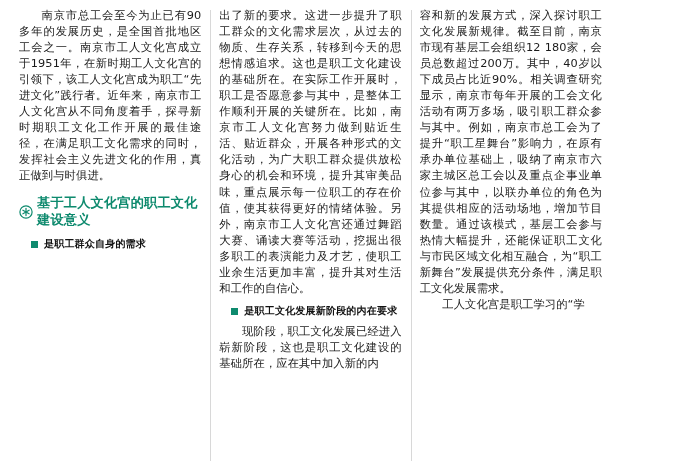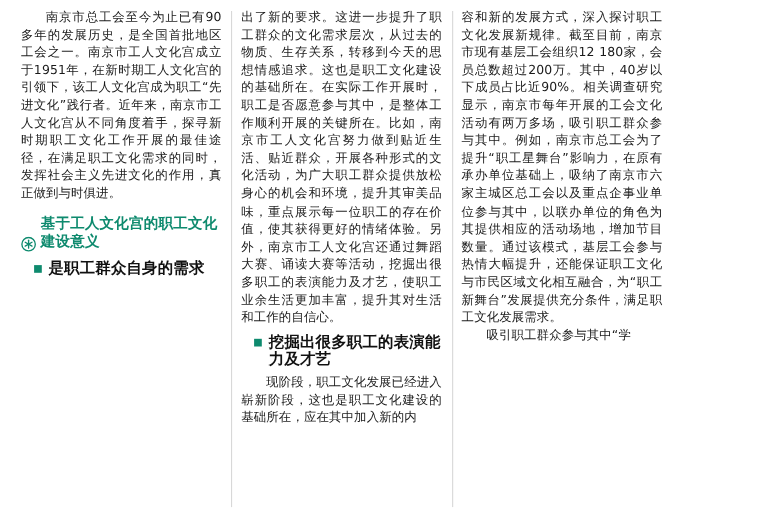--- a/index.html
+++ b/index.html
@@ -47,25 +47,24 @@
     text-justify: inter-ideograph;
     text-indent: 2em;
     letter-spacing: 0.1px;
   }
   p.body.noindent {
     text-indent: 0;
   }
   
   .sec-head {
     display: flex;
-    align-items: flex-end;
+    align-items: center;
     gap: 4px;
     margin: 9px 0 7px 0;
     color: #0e8a6e;
-    font-family: Liberation Serif, serif;
   }
   .sec-head .bullet {
     flex: 0 0 auto;
     width: 14px;
     height: 14px;
     margin-top: 2px;
     position: relative;
   }
   .sec-head .bullet svg {
     display: block;
@@ -86,21 +85,21 @@
     padding-left: 12px;
   }
   .sub-head .sq {
     flex: 0 0 auto;
     width: 7px;
     height: 7px;
     background: #0e8a6e;
     margin-top: 5px;
   }
   .sub-head .sub-title {
-    font-size: 14px;
+    font-size: 10px;
     font-weight: bold;
     line-height: 16px;
     color: #111111;
     letter-spacing: 0.2px;
   }
 </style>
 </head>
 <body>
 
 <div class="page">
@@ -127,27 +126,27 @@
       <span class="sub-title">是职工群众自身的需求</span>
     </div>
 
   </div>
 
   <div class="col divider-left">
     <p class="body noindent">出了新的要求。这进一步提升了职工群众的文化需求层次，从过去的物质、生存关系，转移到今天的思想情感追求。这也是职工文化建设的基础所在。在实际工作开展时，职工是否愿意参与其中，是整体工作顺利开展的关键所在。比如，南京市工人文化宫努力做到贴近生活、贴近群众，开展各种形式的文化活动，为广大职工群众提供放松身心的机会和环境，提升其审美品味，重点展示每一位职工的存在价值，使其获得更好的情绪体验。另外，南京市工人文化宫还通过舞蹈大赛、诵读大赛等活动，挖掘出很多职工的表演能力及才艺，使职工业余生活更加丰富，提升其对生活和工作的自信心。</p>
 
     <div class="sub-head">
       <span class="sq"></span>
-      <span class="sub-title">挖掘出很多职工的表演能力及才艺</span>
+      <span class="sub-title">是职工文化发展新阶段的内在要求</span>
     </div>
 
     <p class="body">现阶段，职工文化发展已经进入崭新阶段，这也是职工文化建设的基础所在，应在其中加入新的内</p>
   </div>
 
   <div class="col divider-left">
     <p class="body noindent">容和新的发展方式，深入探讨职工文化发展新规律。截至目前，南京市现有基层工会组织12 180家，会员总数超过200万。其中，40岁以下成员占比近90%。相关调查研究显示，南京市每年开展的工会文化活动有两万多场，吸引职工群众参与其中。例如，南京市总工会为了提升“职工星舞台”影响力，在原有承办单位基础上，吸纳了南京市六家主城区总工会以及重点企事业单位参与其中，以联办单位的角色为其提供相应的活动场地，增加节目数量。通过该模式，基层工会参与热情大幅提升，还能保证职工文化与市民区域文化相互融合，为“职工新舞台”发展提供充分条件，满足职工文化发展需求。</p>
 
 
 
-    <p class="body">吸引职工群众参与其中“学</p>
+    <p class="body">工人文化宫是职工学习的“学</p>
   </div>
 
 </div>
 
 </body></html>

